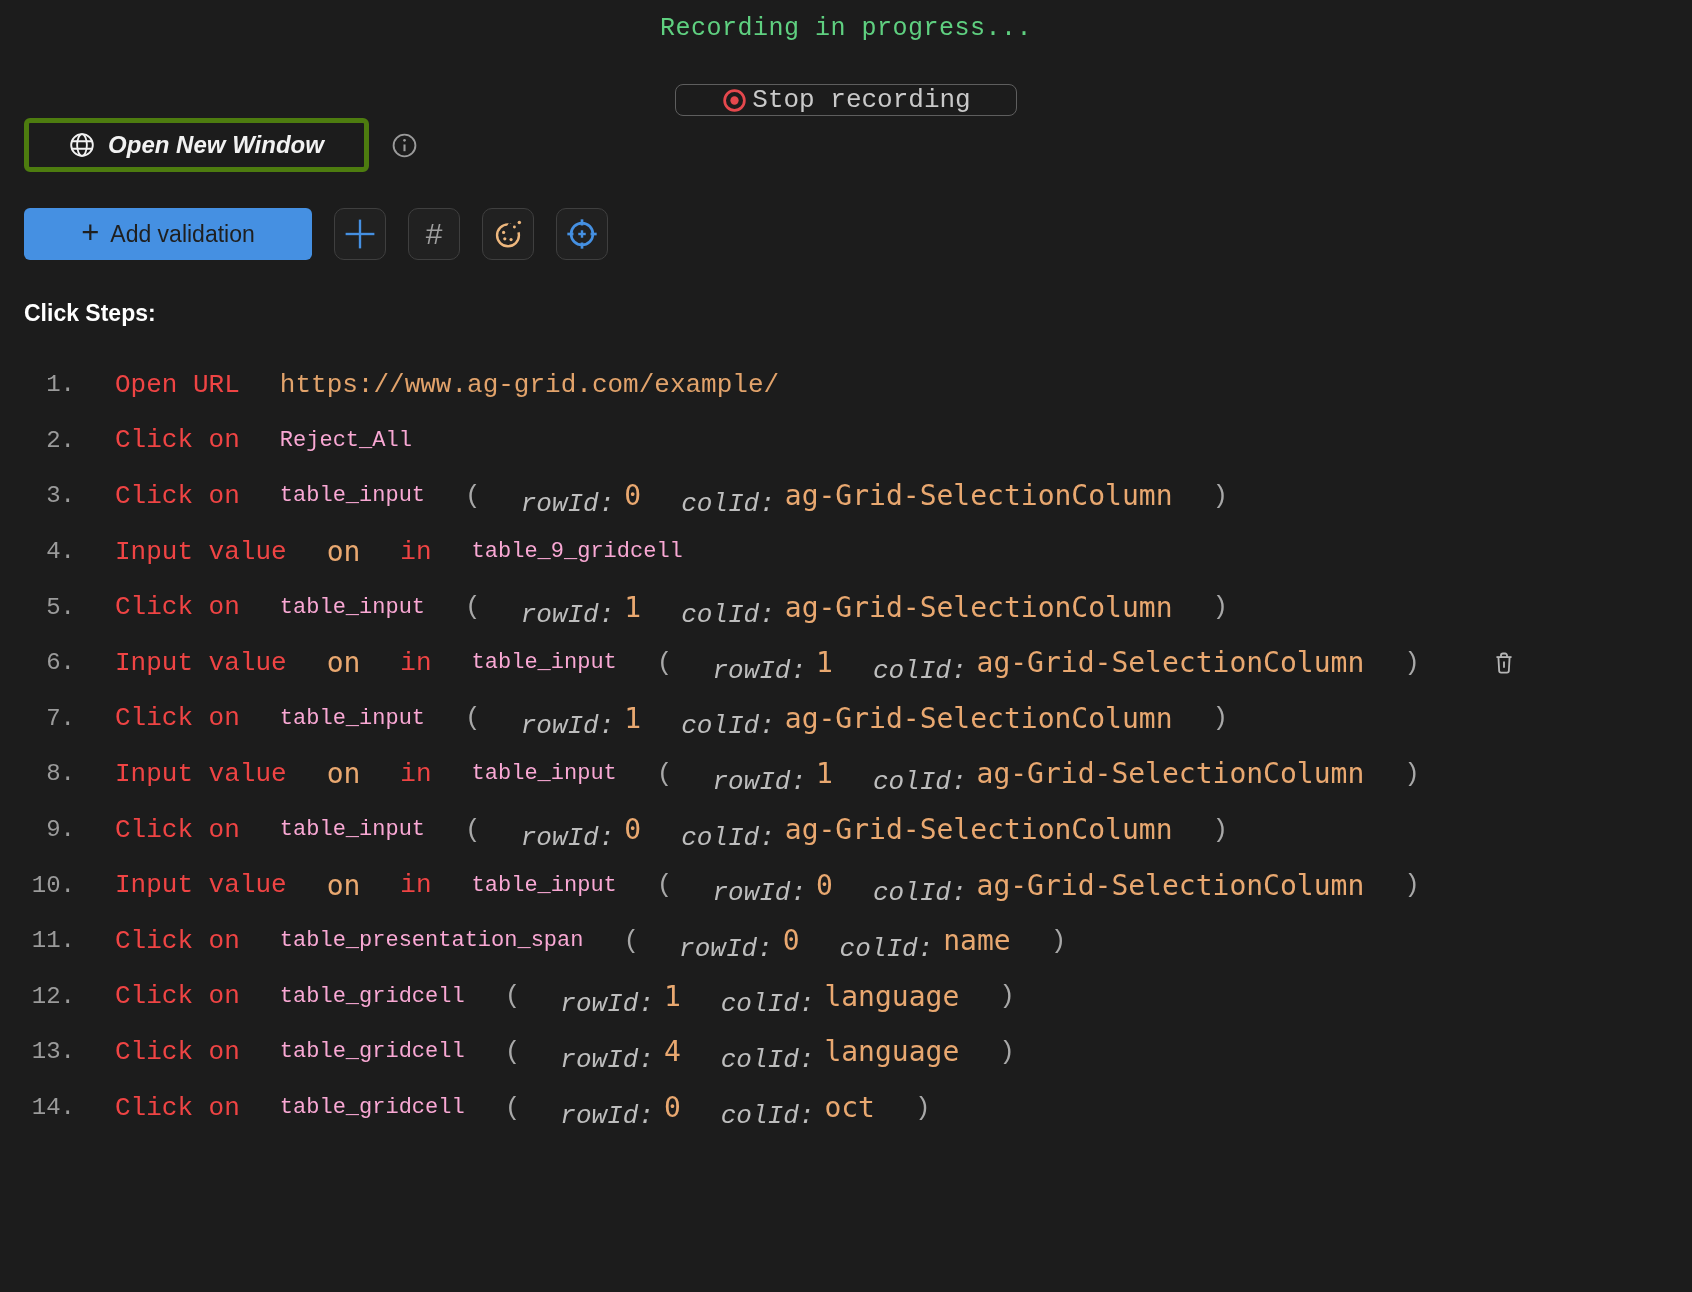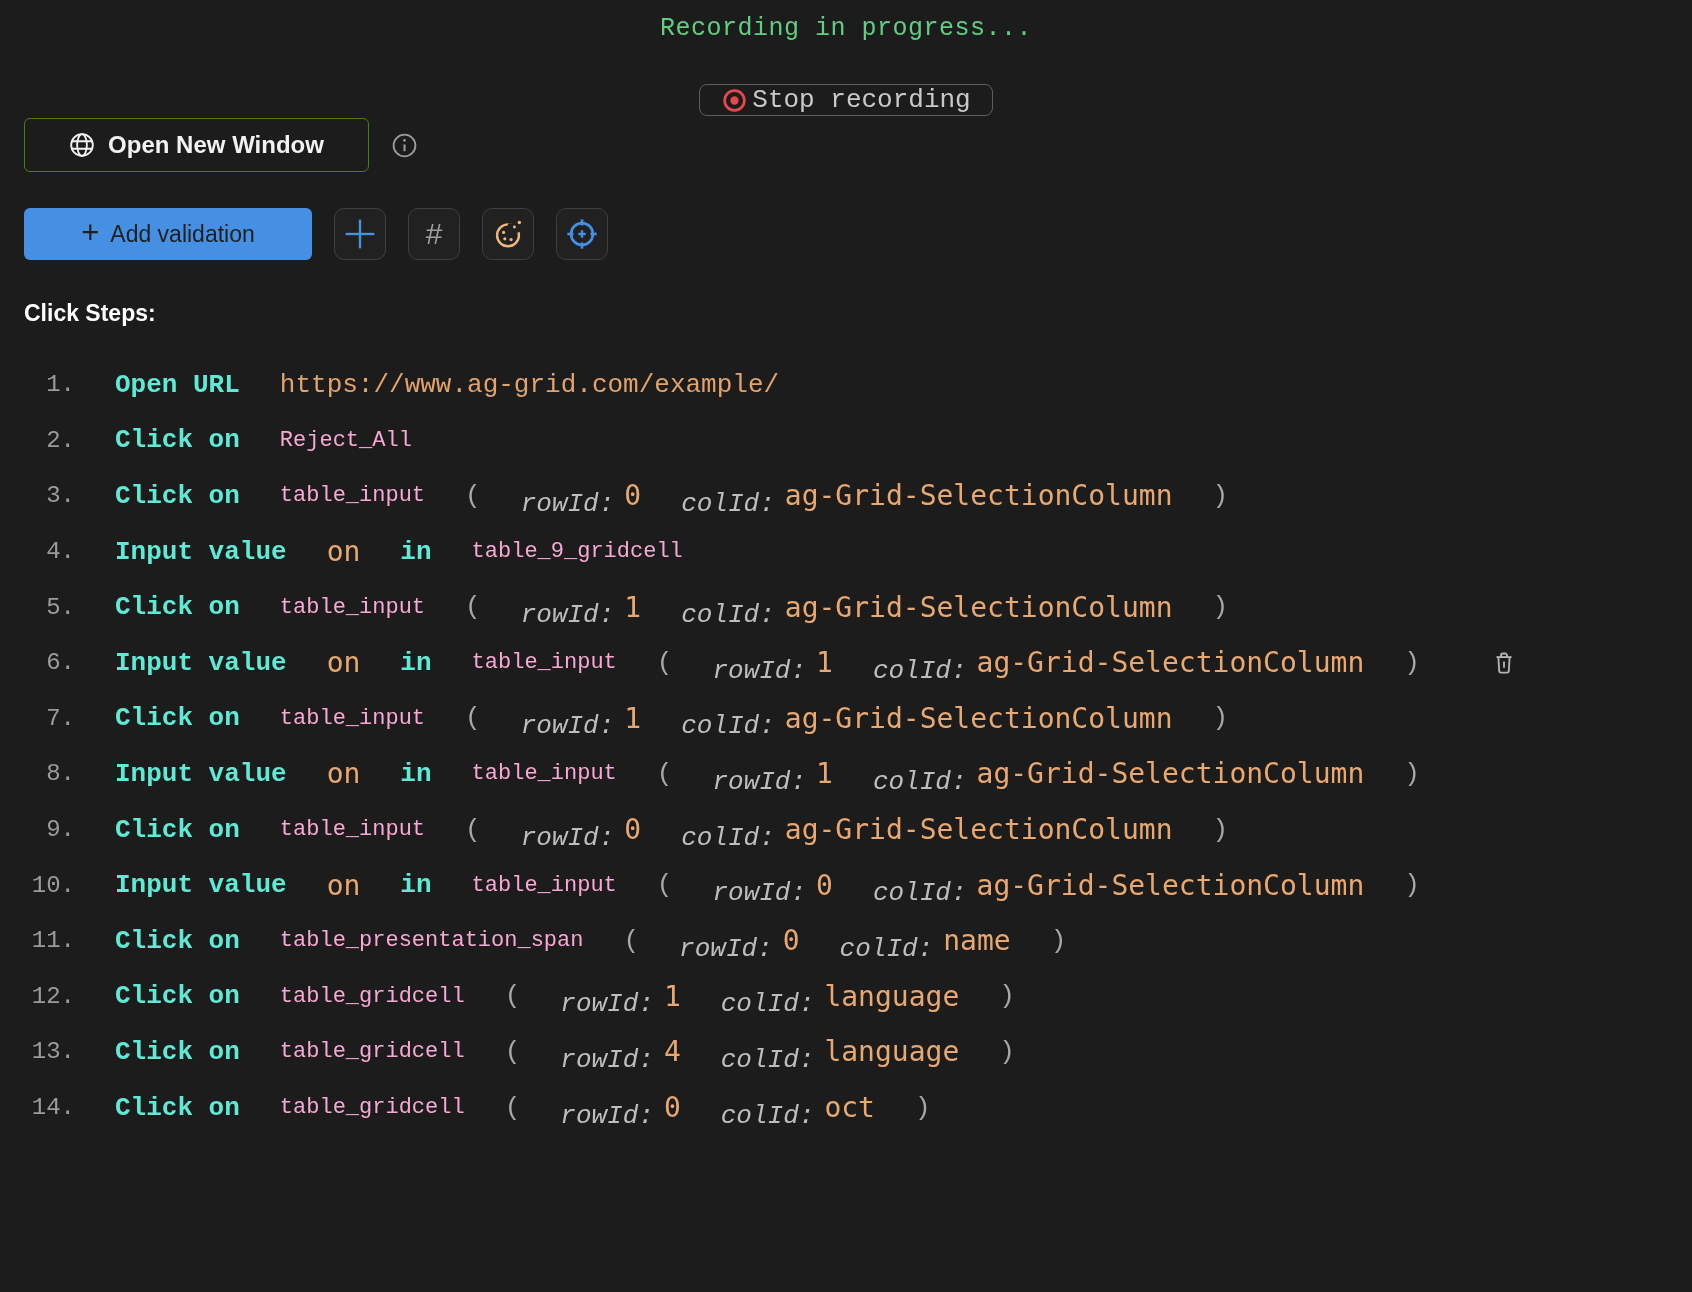--- a/index.html
+++ b/index.html
@@ -9,37 +9,38 @@
     font-family:"Liberation Mono", monospace;
     overflow:hidden;
     position:relative;
   }
   .wrap { position:absolute; inset:0; padding:14px 24px; }
 
   
   .row-status { display:flex; align-items:center; gap:41px; height:66px;flex-direction:column; }
   .status-text { color:#5fd080; font-size:25px; letter-spacing:0.5px; }
   .stop-btn {
-    width:294px; height:66px; background:transparent;
+    width:342px; height:66px; background:transparent;
     border:1.5px solid #5e5e5e; border-radius:8px;
     display:flex; align-items:center; justify-content:center; gap:4px;
     color:#c9c9c9; font-size:26px; font-family:"Liberation Mono",monospace;
     cursor:pointer;
   }
 
   .instruction { margin-top:34px; height:28px; color:#9f9f9f; font-style:italic; font-size:26px; }
 
   
   .onw-row { margin-top:38px; display:flex; align-items:center; gap:22px; }
   .onw-btn {
     width:345px; height:54px; background:transparent;
-    border:1px solid #4d7c0f; border-radius:6px;
+    border:5px solid #4d7c0f; border-radius:6px;
     display:flex; align-items:center; justify-content:center; gap:13px;
     color:#f2f2f2; font-family:"Liberation Sans",sans-serif; font-weight:700; font-size:24px;
     cursor:pointer;
+    font-style:italic;
   }
   .info-wrap { color:#9a9a9a; display:flex; align-items:center; }
 
   
   .toolbar { margin-top:36px; display:flex; align-items:center; gap:22px; height:52px; }
   .add-btn {
     width:288px; height:52px; background:#4590e2; border:none; border-radius:6px;
     display:flex; align-items:center; justify-content:center; gap:11px;
     color:#1f1f1f; font-family:"Liberation Sans",sans-serif; font-size:23px; font-weight:500;
     cursor:pointer;
@@ -52,21 +53,21 @@
   }
   .hash-glyph { font-family:"Liberation Sans",sans-serif; font-size:30px; color:#9e9e9e; }
 
   .steps-heading { margin-top:40px; color:#ffffff; font-family:"Liberation Sans",sans-serif; font-weight:700; font-size:23px; }
 
   
   .steps { margin-top:30px; }
   .step { position:relative; height:55.6px; display:flex; align-items:center; }
   .step-num { width:51px; flex-shrink:0; text-align:right; color:#9b9b9b; font-size:24px; margin-right:40px; }
   .tok { white-space:pre; margin-right:40px; }
-  .tok-cmd { color:#5eead4; font-size:26px;font-weight:bold; }
+  .tok-cmd { color:#ef4444; font-size:26px; }
   .tok-el  { color:#f9a8d4; font-size:22px; cursor:pointer; }
   .tok-url { color:#e2a36b; font-size:26px; cursor:pointer; }
   .tok-val { color:#e9a870; font-size:28px; font-family:"DejaVu Sans Mono",monospace; }
   .tok-key { color:#bdbdbd; font-style:italic; font-size:26px; margin-right:10px;margin-top:16px; }
   .tok-par { color:#a8a8a8; font-size:26px; }
   .trash-btn {
     position:absolute; left:1466px; top:50%; transform:translateY(-50%);
     background:none; border:none; cursor:pointer; display:flex; align-items:center;
   }
 </style>

